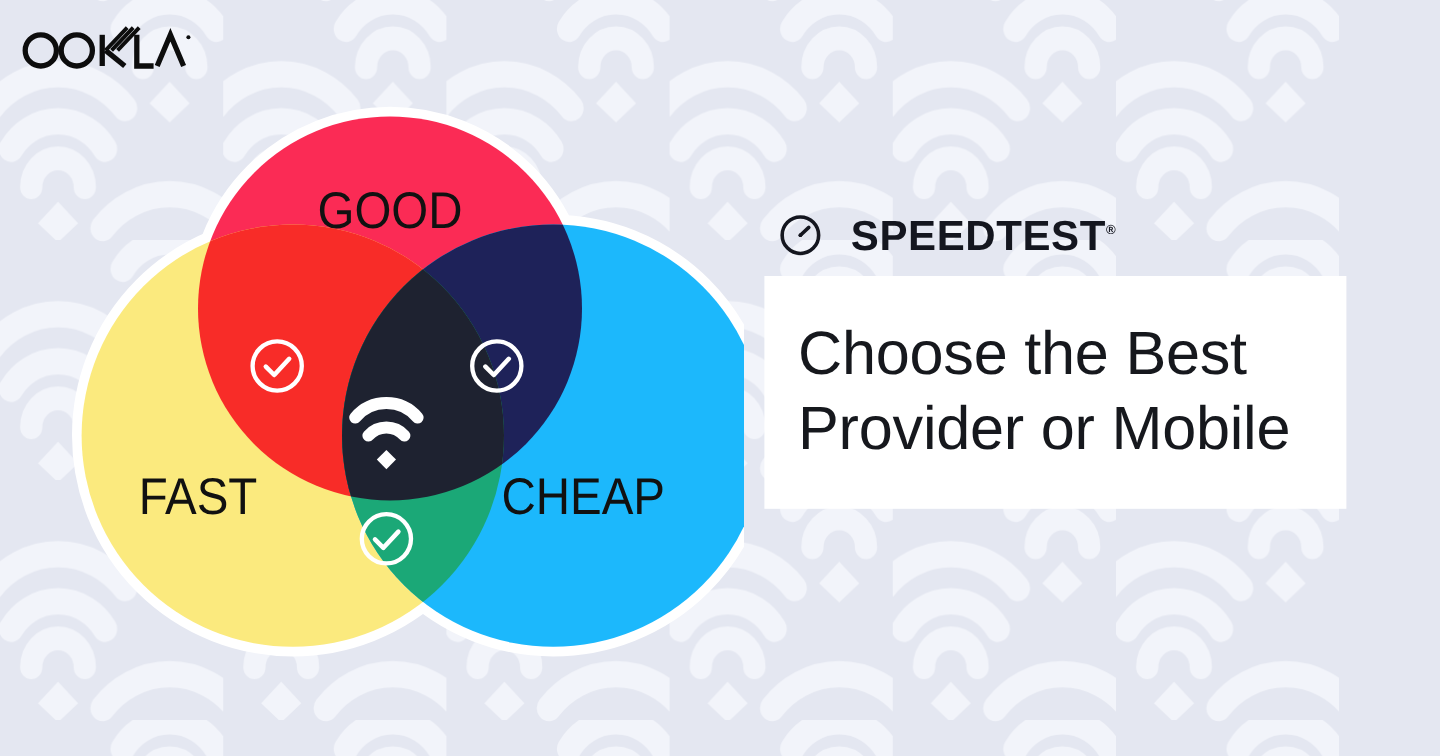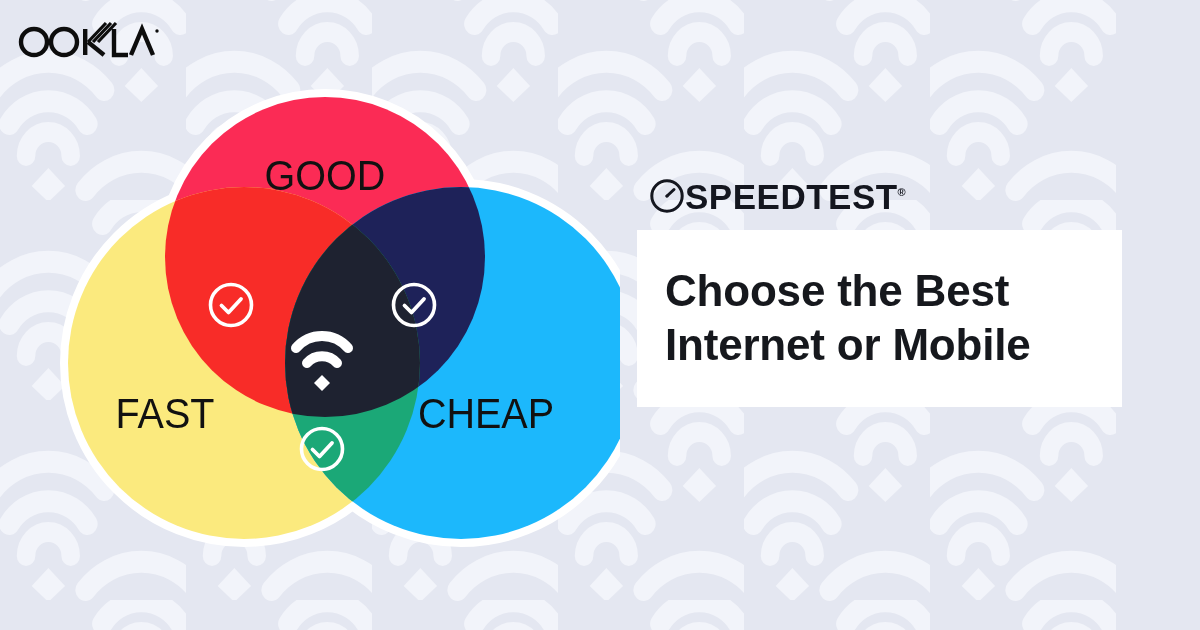--- a/index.html
+++ b/index.html
@@ -20,36 +20,36 @@
   #ookla-logo { position:absolute; left:14px; top:18px; }
 
   
   #venn { position:absolute; left:40px; top:50px; }
 
   
   #right-col { position:absolute; left:637px; top:170px; width:485px; }
   #speedtest-logo { display:flex; align-items:center; height:52px; padding-left:12px; }
   #speedtest-logo .st-word {
     font-size:35px; font-weight:bold; letter-spacing:.5px;
-    color:#14161f; margin-left:0; line-height:1;
+    color:#14161f; margin-left:24px; line-height:1;
     font-family:"Liberation Sans", sans-serif;
   }
   #speedtest-logo .st-reg { font-size:11px; vertical-align:super; color:#14161f; }
 
   #headline-card {
     background:#ffffff;
     margin-top:8px;
     padding:34px 28px 36px 28px;
     width:485px;
   }
   #headline {
-    font-size:44px;
+    font-size:51px;
     line-height:1.22;
     color:#16181d;
-    font-weight:700;
+    font-weight:400;
     letter-spacing:-.2px;
   }
 </style>
 </head>
 <body>
 
 <div id="stage">
 
   <svg id="bg-pattern" viewBox="0 0 1200 630" preserveAspectRatio="none" aria-hidden="true">
     <defs>
@@ -173,18 +173,18 @@
         <circle cx="18" cy="18" r="1.6" fill="#14161f"></circle>
       </svg>
       <span class="st-word">
         <span>SPEEDTEST</span><span class="st-reg">®</span>
       </span>
     </div>
 
     <div id="headline-card">
       <h1 id="headline">
         <span>Choose the Best</span><br>
-        <span>Internet or Mobile</span><br>
+        <span>Provider or Mobile</span><br>
       </h1>
     </div>
 
   </div>
 </div>
 
 </body></html>

